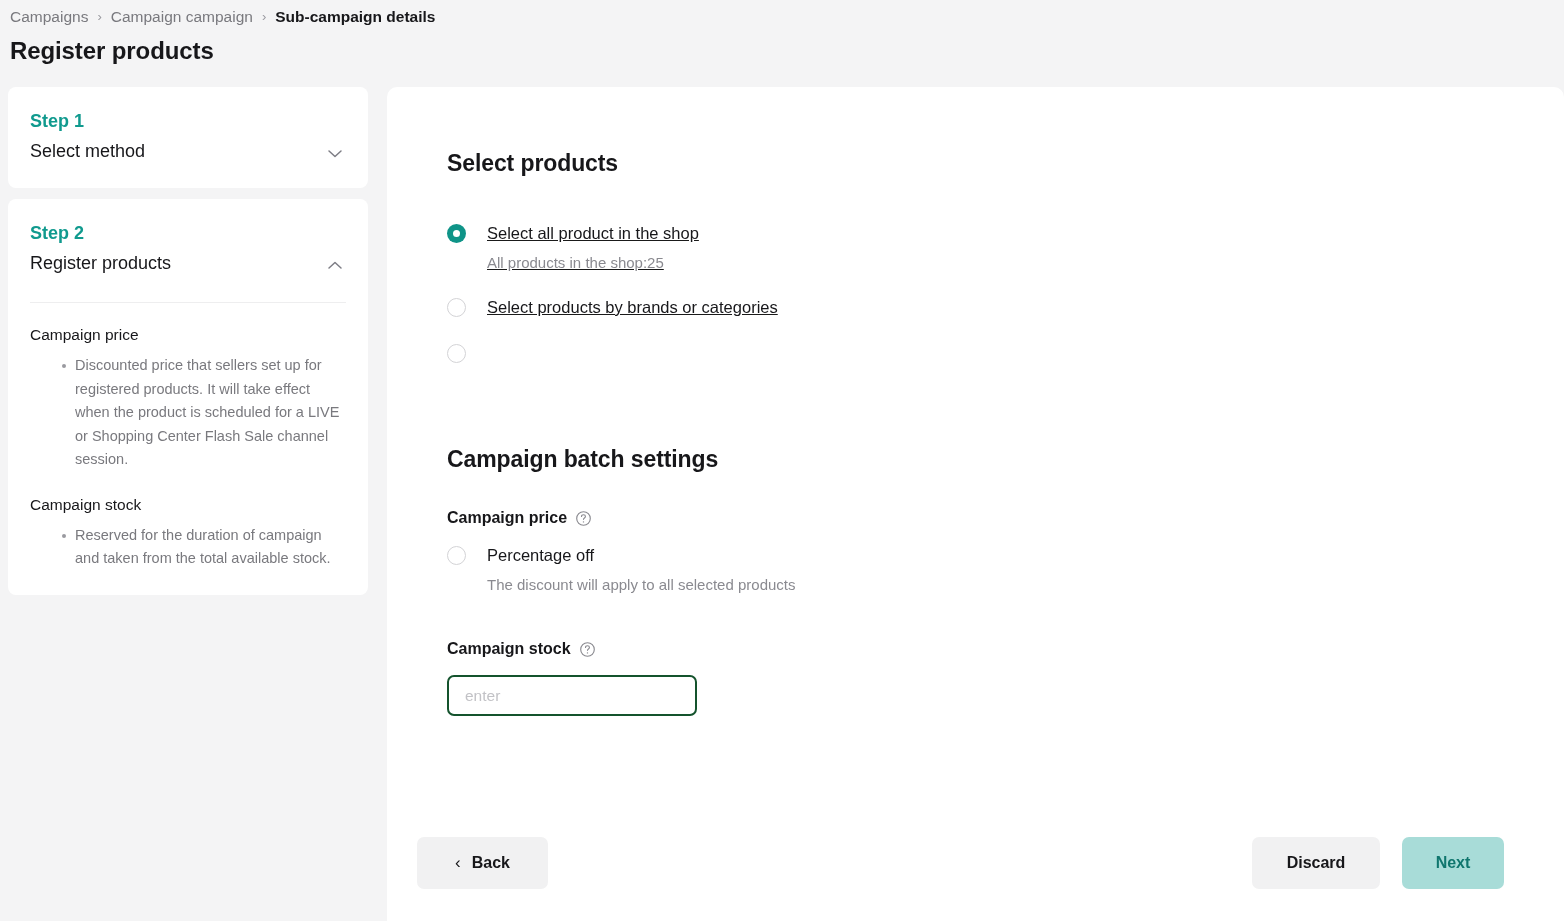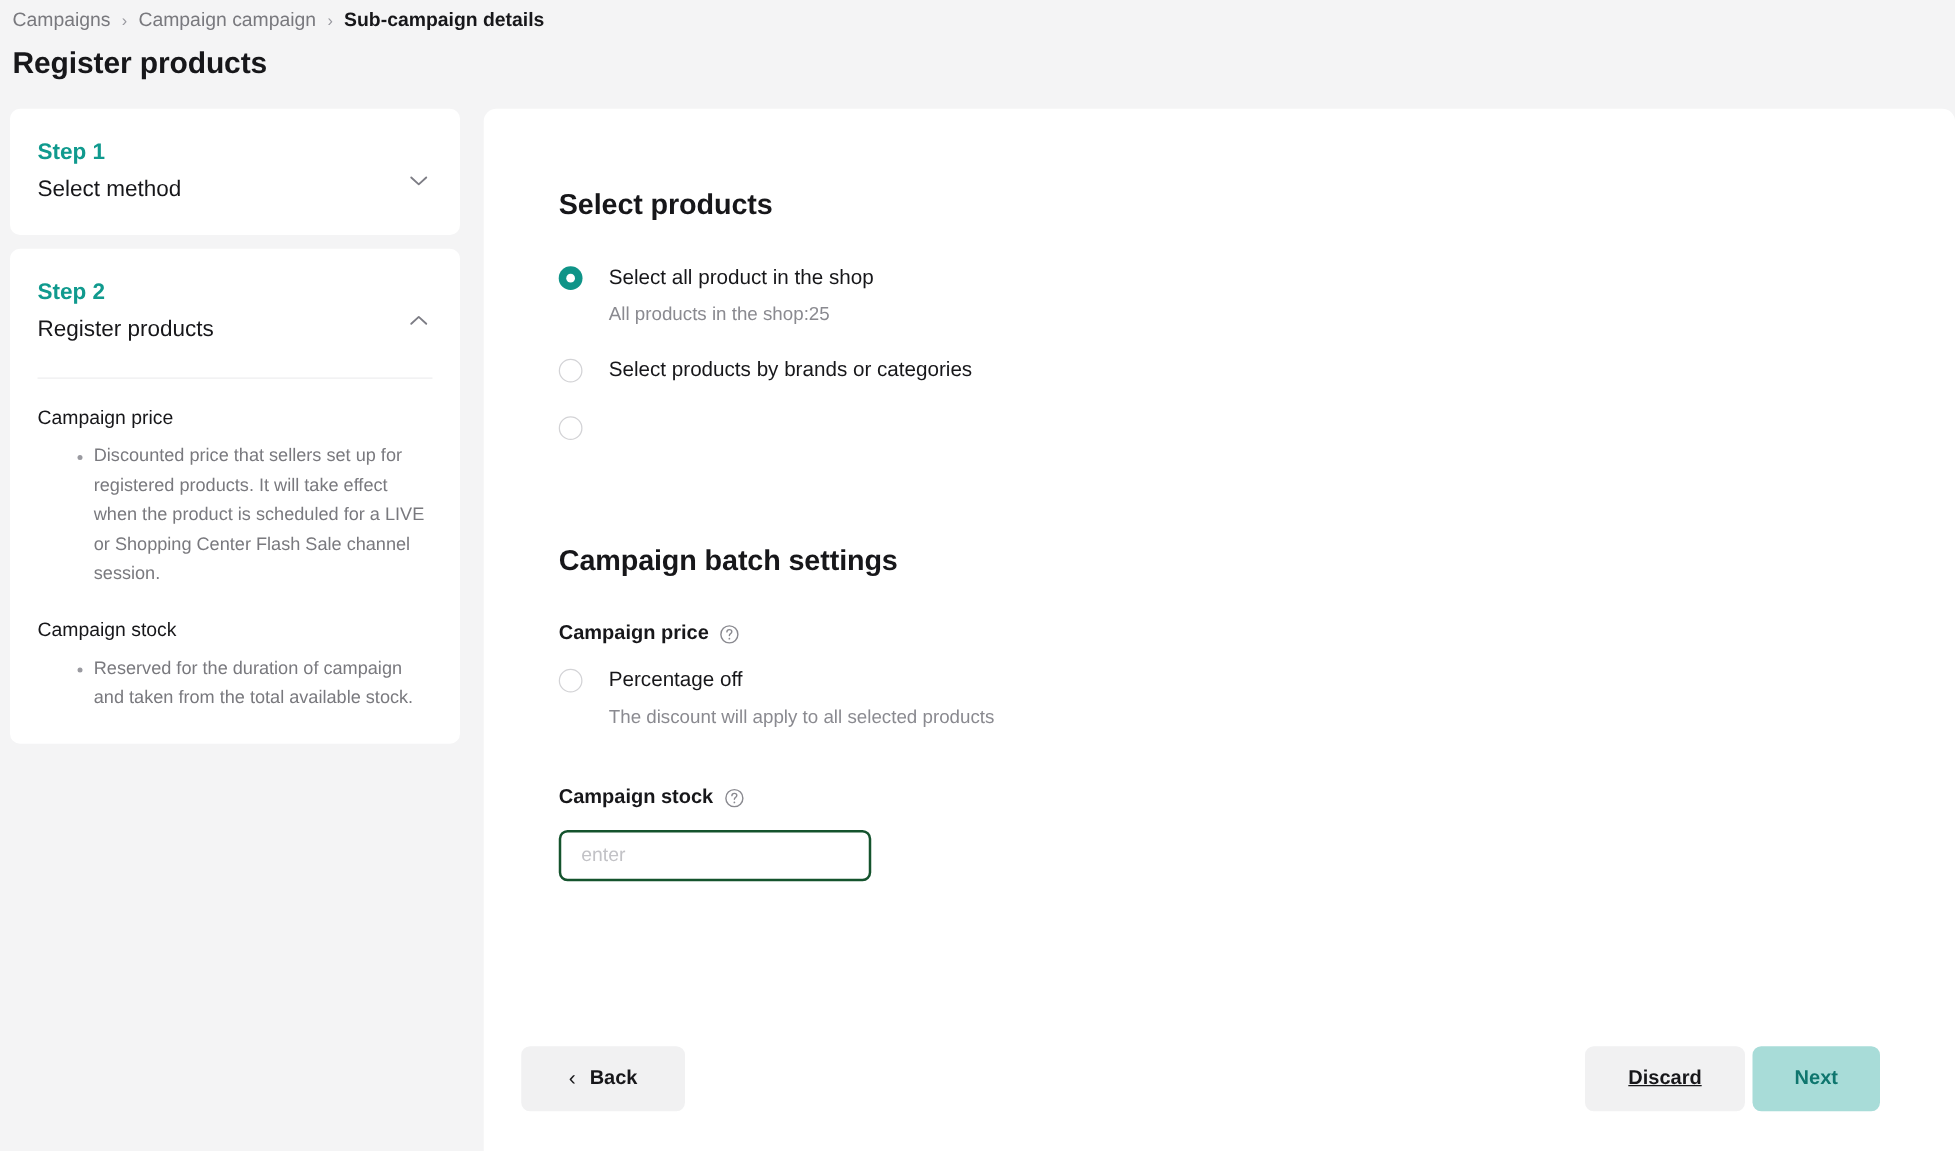--- a/index.html
+++ b/index.html
@@ -72,21 +72,21 @@
   }
   .step-card {
     background: #ffffff;
     border-radius: 8px;
     box-sizing: border-box;
     padding: 22px 22px 24px 22px;
     margin-bottom: 11px;
   }
   .step-head {
     display: flex;
-    align-items: center;
+    align-items: flex-end;
     justify-content: space-between;
   }
   .step-head-texts {
     flex: 1 1 auto;
   }
   .step-label {
     color: #109a8e;
     font-size: 18px;
     font-weight: bold;
     line-height: 24px;
@@ -159,21 +159,21 @@
     padding: 62px 60px 0 60px;
   }
   .section-title {
     font-size: 23px;
     font-weight: bold;
     color: #17171a;
     line-height: 28px;
     letter-spacing: -0.1px;
   }
 
-  .radio-group { margin-top: 34px; }
+  .radio-group { margin-top: 45px; text-decoration: underline; }
   .radio-row {
     display: flex;
     align-items: flex-start;
     margin-bottom: 14px;
   }
   .radio-row:last-child { margin-bottom: 0; }
   .radio-mark {
     width: 19px;
     height: 19px;
     flex: 0 0 19px;
@@ -279,21 +279,21 @@
     display: inline-flex;
     align-items: center;
     justify-content: center;
     box-sizing: border-box;
   }
   .btn-gray {
     background: #f1f1f2;
     color: #17171a;
   }
   .btn-back { min-width: 131px; }
-  .btn-discard { min-width: 128px; margin-right: 6px; text-decoration: underline; }
+  .btn-discard { min-width: 128px; margin-right: 22px; }
   .btn-next {
     background: #a8dcd8;
     color: #0f766e;
     min-width: 102px;
   }
   .back-chev {
     margin-right: 11px;
     font-size: 17px;
     line-height: 1;
     font-weight: normal;

